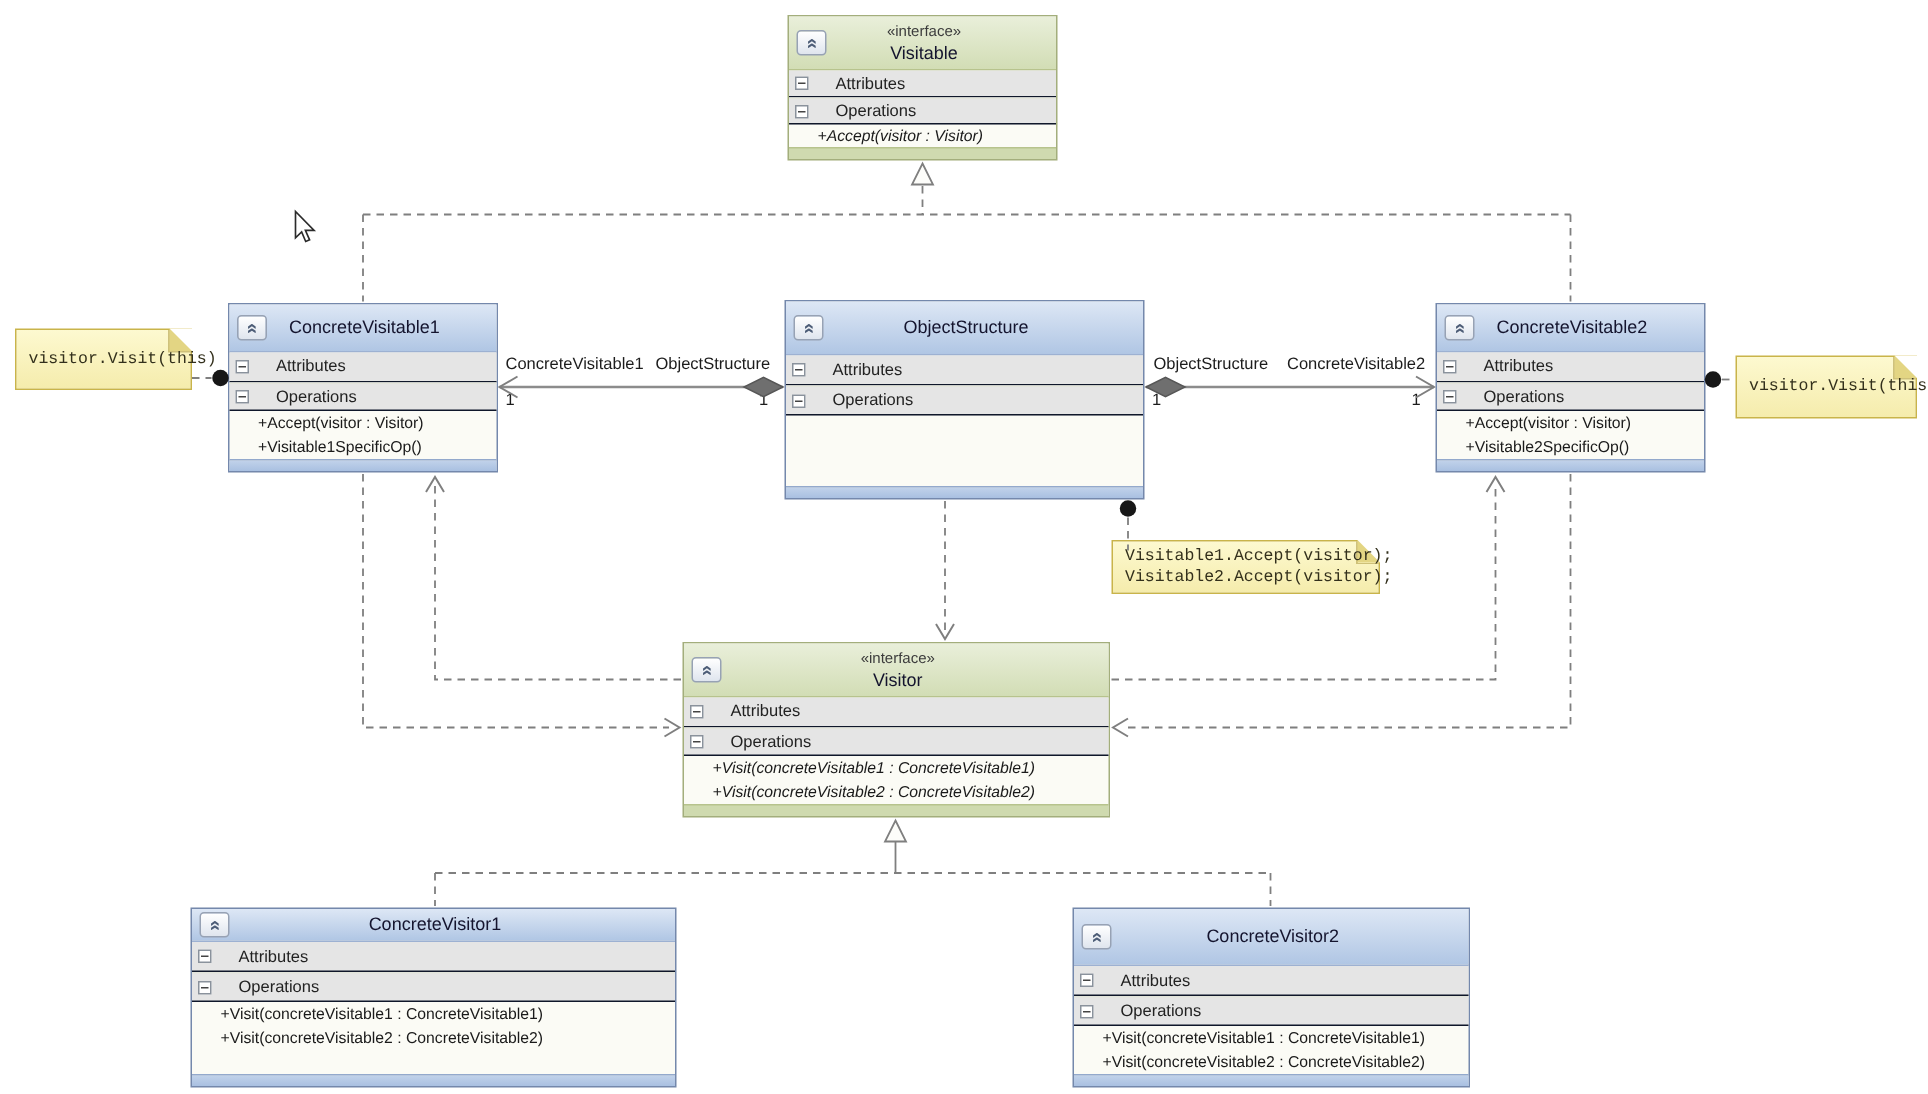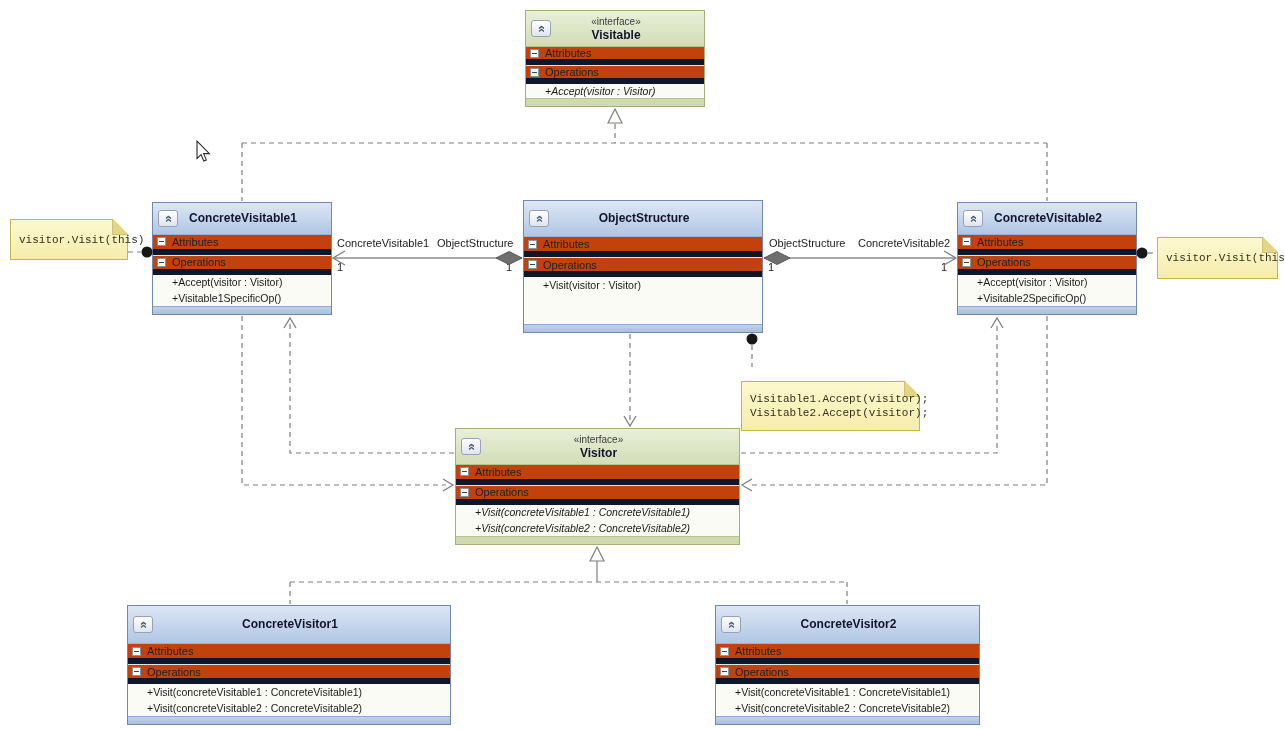--- a/index.html
+++ b/index.html
@@ -9,29 +9,29 @@
   
   .cls{position:absolute;display:flex;flex-direction:column;background:#fbfbf5;box-sizing:border-box;}
   .cls.blue{border:1px solid #7488ac;}
   .cls.green{border:1px solid #a3ae7c;}
 
   .hdr{display:flex;align-items:center;padding:0 5px;flex:0 0 auto;box-sizing:border-box;}
   .blue .hdr{background:linear-gradient(#dde7f5,#b0c6e4);border-bottom:1px solid #9db1d2;}
   .green .hdr{background:linear-gradient(#e9efda,#d2ddb5);border-bottom:1px solid #b7c38d;}
   .ht{flex:1;text-align:center;padding-right:18px;}
   .stereo{font-size:10px;color:#3c3c3c;line-height:13px;}
-  .cname{font-size:12px;font-weight:bold;color:#14142e;line-height:15px;}
+  .cname{font-size:12px;font-weight:normal;color:#14142e;line-height:15px;}
 
   .chev{display:flex;align-items:center;justify-content:center;width:18px;height:15px;
         background:linear-gradient(#ffffff,#dfe5ee);border:1px solid #97a2b4;border-radius:3px;flex:0 0 auto;}
   .chev i{display:block;font-style:normal;font-weight:bold;font-size:13px;line-height:10px;color:#4d5d77;
           transform:rotate(-90deg);}
 
   .row{display:flex;align-items:center;box-sizing:border-box;}
-  .sec{background:#c2410c;border-bottom:6px solid #0f172a;height:20px;padding:0 4px;gap:6px;}
+  .sec{background:#e5e5e5;border-bottom:1px solid #0f172a;height:20px;padding:0 4px;gap:18px;}
   .sec + .sec{border-top:1px solid #e3e5db;}
   .sl{font-size:11px;color:#222222;}
   .minus{position:relative;width:9px;height:9px;background:#ffffff;border:1px solid #8a929c;box-sizing:border-box;flex:0 0 auto;}
   .minus::after{content:"";position:absolute;left:1px;right:1px;top:3px;height:1px;background:#444444;}
   .mem{font-size:10.5px;color:#1a1a1a;padding:1px 2px 1px 19px;height:16px;white-space:nowrap;}
   .mem.it{font-style:italic;}
 
   .ftr{margin-top:auto;flex:0 0 auto;}
   .blue .ftr{height:7px;background:linear-gradient(#c1d2ea,#a9c0e1);border-top:1px solid #93a9cc;}
   .green .ftr{height:7px;background:#cfdaaf;border-top:1px solid #b7c38d;}
@@ -115,21 +115,20 @@
         </div>
     </div>
     <div class="row sec">
       <span class="minus"></span>
       <span class="sl">Attributes</span>
     </div>
     <div class="row sec">
       <span class="minus"></span>
       <span class="sl">Operations</span>
     </div>
-    <div class="row mem">+Visit(visitor : Visitor)</div>
     <div class="ftr"></div>
   </div>
 
   <div class="cls blue" style="left:957px;top:202px;width:180px;height:113px">
     <div class="hdr" style="height:32px">
       <span class="chev">
           <i>»</i>
         </span>
       <div class="ht">
           <div class="cname">ConcreteVisitable2</div>
@@ -165,21 +164,21 @@
     <div class="row sec">
       <span class="minus"></span>
       <span class="sl">Operations</span>
     </div>
     <div class="row mem it">+Visit(concreteVisitable1 : ConcreteVisitable1)</div>
     <div class="row mem it">+Visit(concreteVisitable2 : ConcreteVisitable2)</div>
     <div class="ftr"></div>
   </div>
 
   <div class="cls blue" style="left:127px;top:605px;width:324px;height:120px">
-    <div class="hdr" style="height:38px">
+    <div class="hdr" style="height:22px">
       <span class="chev">
           <i>»</i>
         </span>
       <div class="ht">
           <div class="cname">ConcreteVisitor1</div>
         </div>
     </div>
     <div class="row sec">
       <span class="minus"></span>
       <span class="sl">Attributes</span>
@@ -213,21 +212,21 @@
     <div class="row mem">+Visit(concreteVisitable1 : ConcreteVisitable1)</div>
     <div class="row mem">+Visit(concreteVisitable2 : ConcreteVisitable2)</div>
     <div class="ftr"></div>
   </div>
 
   <div class="note" style="left:10px;top:219px;width:118px;height:41px">
     <div class="fold"></div>
     <div class="ntext">visitor.Visit(this)</div>
   </div>
 
-  <div class="note" style="left:741px;top:381px;width:179px;height:50px">
+  <div class="note" style="left:741px;top:360px;width:179px;height:36px">
     <div class="fold"></div>
     <div class="ntext">Visitable1.Accept(visitor);
 Visitable2.Accept(visitor);</div>
   </div>
 
   <div class="note" style="left:1157px;top:237px;width:121px;height:42px">
     <div class="fold"></div>
     <div class="ntext">visitor.Visit(this)</div>
   </div>
 

